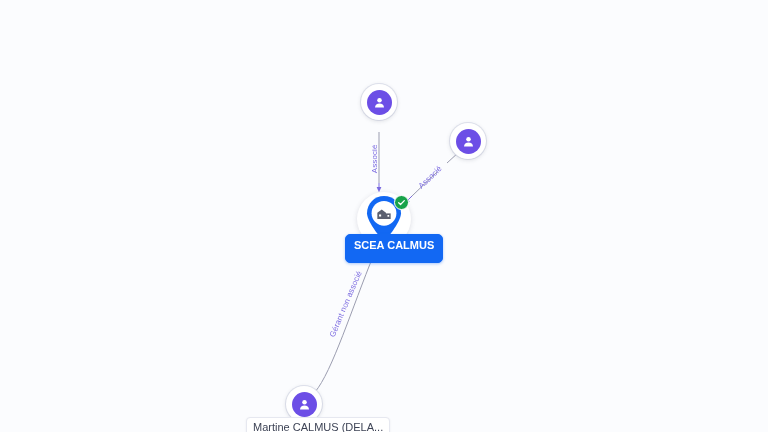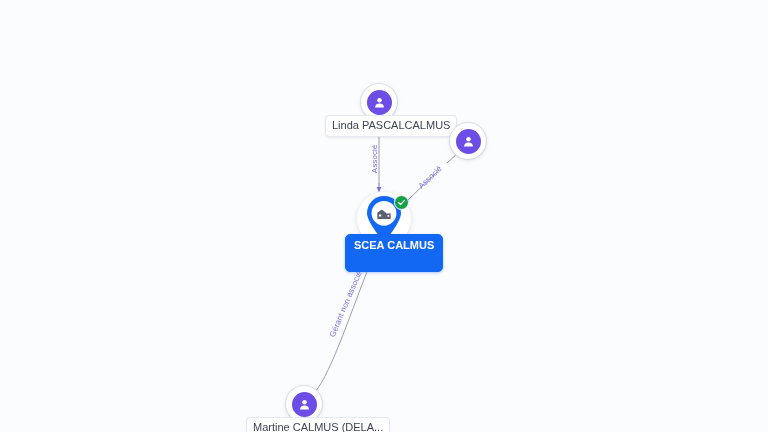--- a/index.html
+++ b/index.html
@@ -103,21 +103,21 @@
     box-shadow: 0 1px 2px rgba(60,64,90,0.10);
     box-sizing: border-box;
   }
   .node-label.primary {
     background: #1268f3;
     border: 1px solid #1268f3;
     color: #ffffff;
     font-size: 11px;
     font-weight: bold;
     border-radius: 5px;
-    padding: 4px 8px 19px 8px;
+    padding: 4px 8px 10px 8px;
     box-shadow: 0 1px 3px rgba(18,104,243,0.35);
   }
   .node-label.clipped {
     overflow: hidden;
     text-overflow: clip;
   }
 
   
   .edge-label {
     position: absolute;
@@ -165,21 +165,20 @@
   <div class="edge-label" style="left:336px; top:334px; transform: rotate(-67deg) translate(0, -50%);">Gérant non associé</div>
 
   <div class="person-node" style="left:361px; top:84px;">
     <span class="avatar-disc">
       <svg width="15" height="15" viewBox="0 0 24 24" aria-hidden="true">
         <circle cx="12" cy="8.2" r="3.6" fill="#ffffff"></circle>
         <path d="M4.8 20c0-4.0 3.2-6.4 7.2-6.4s7.2 2.4 7.2 6.4z" fill="#ffffff"></path>
       </svg>
     </span>
   </div>
-  <div class="node-label" style="left:325px; top:115px;">Linda PASCALCALMUS</div>
 
   <div class="person-node" style="left:450px; top:123px;">
     <span class="avatar-disc">
       <svg width="15" height="15" viewBox="0 0 24 24" aria-hidden="true">
         <circle cx="12" cy="8.2" r="3.6" fill="#ffffff"></circle>
         <path d="M4.8 20c0-4.0 3.2-6.4 7.2-6.4s7.2 2.4 7.2 6.4z" fill="#ffffff"></path>
       </svg>
     </span>
   </div>
 

